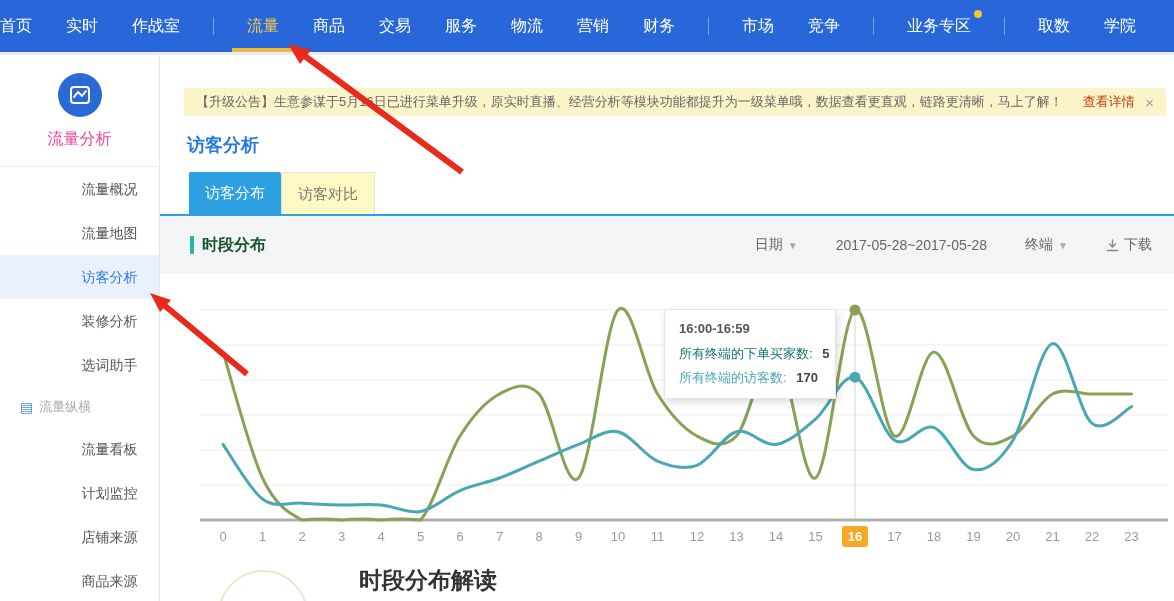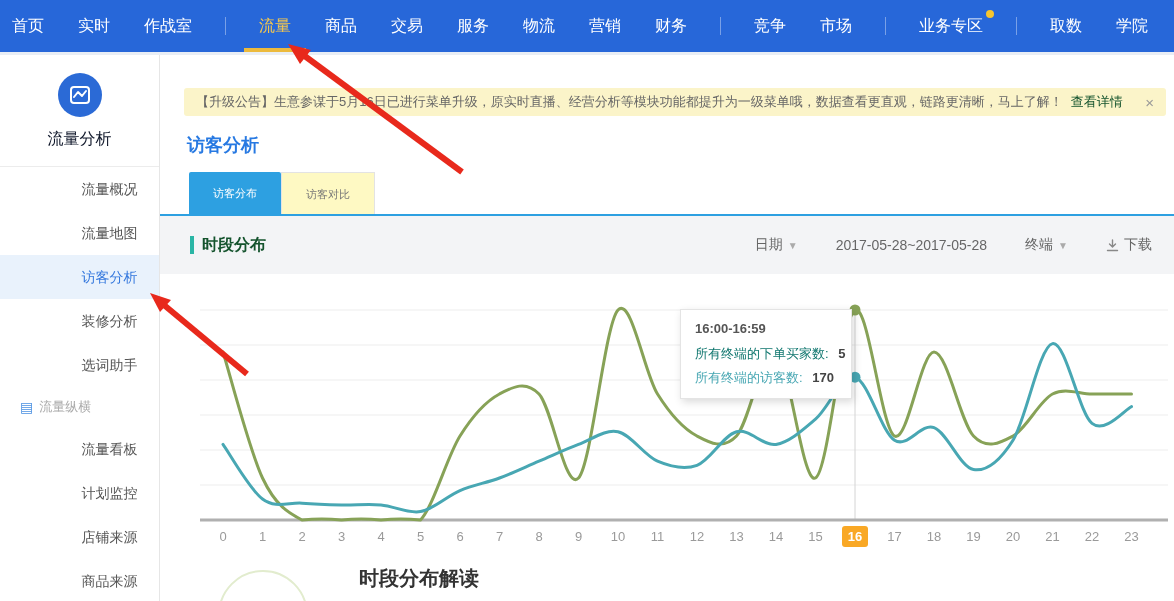--- a/index.html
+++ b/index.html
@@ -4,105 +4,105 @@
 <style>
   * { margin:0; padding:0; box-sizing:border-box; }
   html,body { width:1174px; height:601px; overflow:hidden; background:#fff;
     font-family:"Liberation Sans","DejaVu Sans",sans-serif; }
   body { position:relative; }
 
   
   .topnav { height:52px; background:#2767d9; display:flex; align-items:center; position:relative; }
   .nav-item { position:relative; color:#fff; font-size:16px; padding:0 17px; height:52px;
     line-height:52px; cursor:pointer; white-space:nowrap; }
-  .nav-item:first-child { padding-left:12px; }
+  .nav-item:first-child { padding-left:0; }
   .nav-item.active { color:#f7c84c; }
   .nav-item.active::after { content:""; position:absolute; left:50%; transform:translateX(-50%);
     bottom:0; width:62px; height:4px; background:#ecba3d; }
   .nav-divider { width:1px; height:18px; background:rgba(255,255,255,.38); margin:0 16px; }
   .nav-badge { position:absolute; top:10px; right:6px; width:8px; height:8px; border-radius:50%;
     background:#f6c52e; }
 
   
   .layout { display:flex; height:549px; border-top:3px solid #e9eef5; }
   .sidebar { width:160px; background:#fff; border-right:1px solid #e6e6e6; flex:none; }
   .side-head { padding:18px 0 16px; text-align:center; border-bottom:1px solid #ececec; }
   .side-head-icon { width:44px; height:44px; border-radius:50%; background:#2b6ad6;
     display:inline-flex; align-items:center; justify-content:center; }
-  .side-head-label { margin-top:12px; color:#0f172a; font-size:16px; }
+  .side-head-label { margin-top:12px; color:#ec4899; font-size:16px; }
   .side-item { height:44px; line-height:44px; padding-left:60px; font-size:14px; color:#555;
     cursor:pointer; white-space:nowrap;text-align:center; }
   .side-item.active { background:#e9f2fc; color:#3377dd; }
   .side-section { height:40px; line-height:40px; padding-left:20px; font-size:13px; color:#aaa;
     display:flex; align-items:center; white-space:nowrap; }
   .side-section .sec-icon { color:#4a90e2; font-size:14px; margin-right:6px; }
 
   .main { flex:1; position:relative; background:#fff; }
 
   
   .banner { margin:33px 8px 0 24px; height:28px; background:#fbf4c9; border-radius:3px;
     display:flex; align-items:center; padding:0 12px; font-size:13px; color:#666; white-space:nowrap; overflow:hidden; }
-  .banner a { color:#14532d; text-decoration:none; margin-left:8px; cursor:pointer; flex:none; }
+  .banner a { color:#c2410c; text-decoration:none; margin-left:20px; cursor:pointer; flex:none; }
   .banner .close { margin-left:auto; color:#999; font-size:15px; cursor:pointer; padding-left:10px; flex:none; }
 
   .page-title { margin:17px 0 0 27px; font-size:18px; font-weight:bold; color:#2779e2; }
 
   
   .tabs-row { margin-top:15px; padding-left:29px; display:flex; }
-  .tab { height:42px; line-height:42px; padding:0 24px; font-size:11px; cursor:pointer; }
+  .tab { height:42px; line-height:42px; padding:0 16px; font-size:15px; cursor:pointer; }
   .tab.active { background:#2da0e1; color:#fff; border-radius:2px 2px 0 0; }
   .tab.inactive { background:#fef9c3; color:#777; border:1px solid #e3e3e3; border-bottom:none; }
   .tabs-line { height:2px; background:#2da0e1; }
 
   
   .panel-head { height:58px; background:#f3f4f6; display:flex; align-items:center; padding:0 22px 0 30px; }
   .tbar { width:4px; height:18px; background:#2ab5a5; margin-right:8px; flex:none; }
   .panel-title { font-size:16px; font-weight:bold; color:#14532d; }
   .panel-ctrls { margin-left:auto; display:flex; align-items:center; gap:38px; font-size:14px; color:#666; }
   .ctrl { display:flex; align-items:center; cursor:pointer; white-space:nowrap; }
   .caret { color:#aaa; font-size:10px; margin-left:5px; }
   .dl-icon { margin-right:5px; display:inline-flex; }
 
   
   .chart-wrap { position:relative; height:283px; background:#fff; }
-  .tooltip { position:absolute; left:520px; top:35px; width:172px; background:#fff;
+  .tooltip { position:absolute; left:504px; top:35px; width:172px; background:#fff;
     border:1px solid #e4e4e4; box-shadow:2px 3px 8px rgba(0,0,0,.15); padding:11px 14px;
     font-size:13px; z-index:5; }
   .tooltip .tt-time { font-weight:bold; color:#555; margin-bottom:9px; }
   .tooltip .tt-row { margin-top:6px; white-space:nowrap; }
   .tt-label-0 { color:#0f766e; }
   .tt-label-1 { color:#48a7b3; }
   .tt-val { color:#444; font-weight:bold; margin-left:6px; }
 
   
   .bottom-strip { position:relative; height:60px; }
   .donut-ghost { position:absolute; left:58px; top:13px; width:90px; height:90px; border-radius:50%;
     border:2px solid #e2ecce; }
-  .bottom-title { position:absolute; left:199px; top:8px; font-size:20px; font-weight:bold; color:#333; }
+  .bottom-title { position:absolute; left:199px; top:8px; font-size:23px; font-weight:bold; color:#333; }
 
   .arrows { position:absolute; left:0; top:0; z-index:50; pointer-events:none; }
 </style>
 </head>
 <body>
 
 <nav class="topnav">
   <div class="nav-item">首页</div>
   <div class="nav-item">实时</div>
   <div class="nav-item">作战室</div>
   <div class="nav-divider"></div>
   <div class="nav-item active">流量</div>
   <div class="nav-item">商品</div>
   <div class="nav-item">交易</div>
   <div class="nav-item">服务</div>
   <div class="nav-item">物流</div>
   <div class="nav-item">营销</div>
   <div class="nav-item">财务</div>
   <div class="nav-divider"></div>
+  <div class="nav-item">市场</div>
   <div class="nav-item">竞争</div>
-  <div class="nav-item">市场</div>
   <div class="nav-divider"></div>
   <div class="nav-item">
     <span>业务专区</span>
     <span class="nav-badge"></span>
   </div>
   <div class="nav-divider"></div>
   <div class="nav-item">取数</div>
   <div class="nav-item">学院</div>
 </nav>
 

